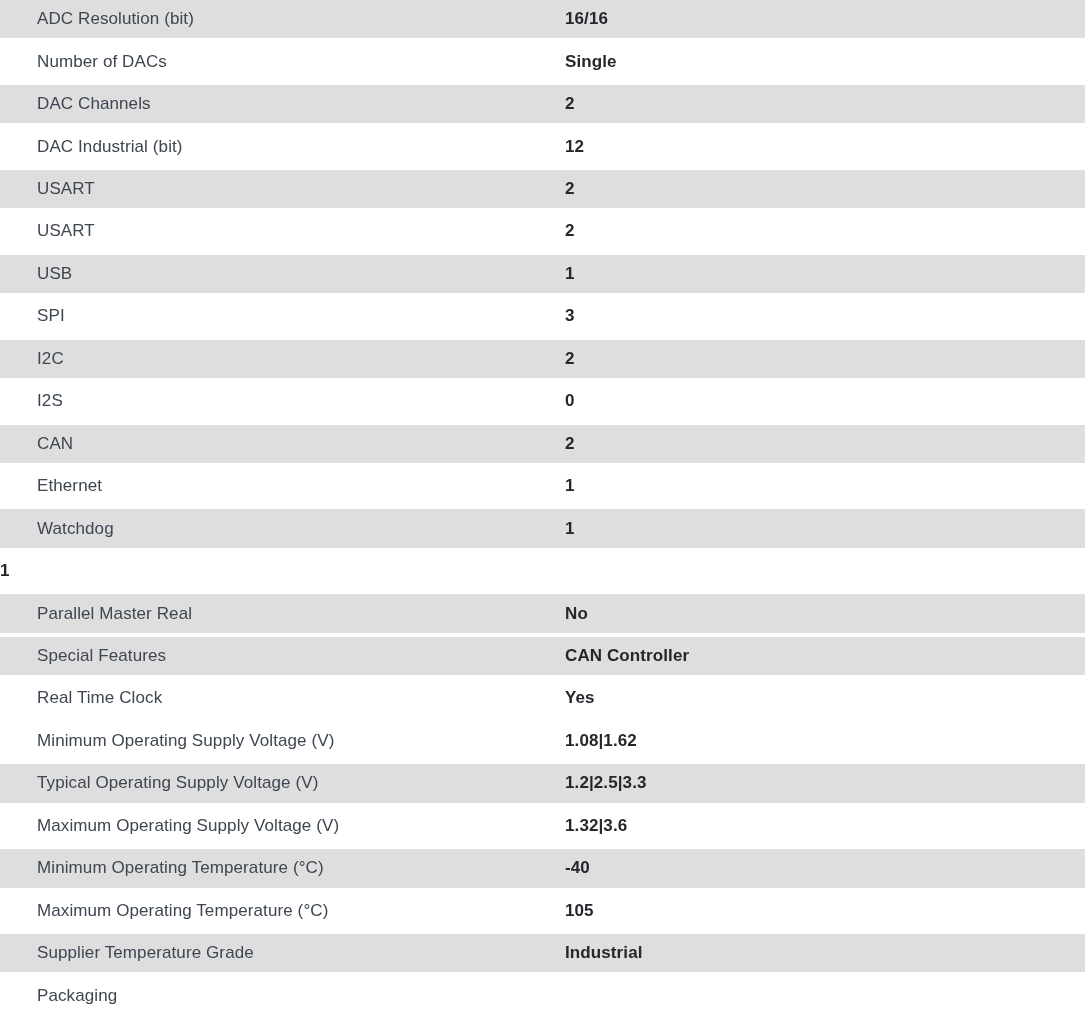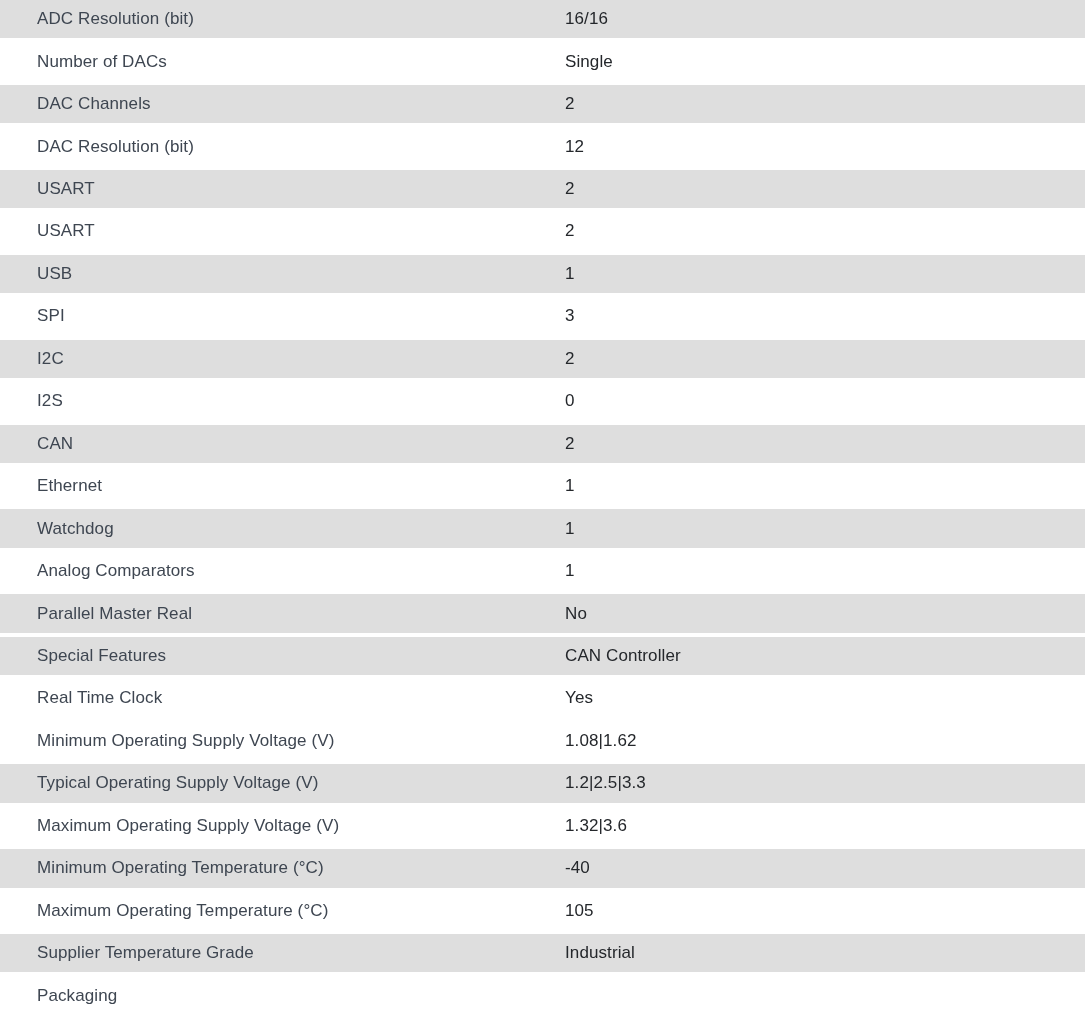--- a/index.html
+++ b/index.html
@@ -35,21 +35,21 @@
     font-size: 17px;
     font-weight: 400;
     color: #3e4651;
     letter-spacing: 0.1px;
     white-space: nowrap;
     overflow: hidden;
   }
   .cell-value {
     flex: 1 1 auto;
     font-size: 17px;
-    font-weight: 400;
+    font-weight: 700;
     color: #24272b;
     letter-spacing: 0.1px;
     white-space: nowrap;
     overflow: hidden;
   }
 </style>
 </head>
 <body>
 
 <div id="viewport">
@@ -60,21 +60,21 @@
       </div>
       <div class="row">
         <div class="cell-label">Number of DACs</div>
         <div class="cell-value">Single</div>
       </div>
       <div class="row alt">
         <div class="cell-label">DAC Channels</div>
         <div class="cell-value">2</div>
       </div>
       <div class="row">
-        <div class="cell-label">DAC Resolution (bit)</div>
+        <div class="cell-label">DAC Industrial (bit)</div>
         <div class="cell-value">12</div>
       </div>
       <div class="row alt">
         <div class="cell-label">USART</div>
         <div class="cell-value">2</div>
       </div>
       <div class="row">
         <div class="cell-label">USART</div>
         <div class="cell-value">2</div>
       </div>
@@ -100,21 +100,20 @@
       </div>
       <div class="row">
         <div class="cell-label">Ethernet</div>
         <div class="cell-value">1</div>
       </div>
       <div class="row alt">
         <div class="cell-label">Watchdog</div>
         <div class="cell-value">1</div>
       </div>
       <div class="row">
-        <div class="cell-label">Analog Comparators</div>
         <div class="cell-value">1</div>
       </div>
       <div class="row alt">
         <div class="cell-label">Parallel Master Real</div>
         <div class="cell-value">No</div>
       </div>
       <div class="row alt">
         <div class="cell-label">Special Features</div>
         <div class="cell-value">CAN Controller</div>
       </div>

